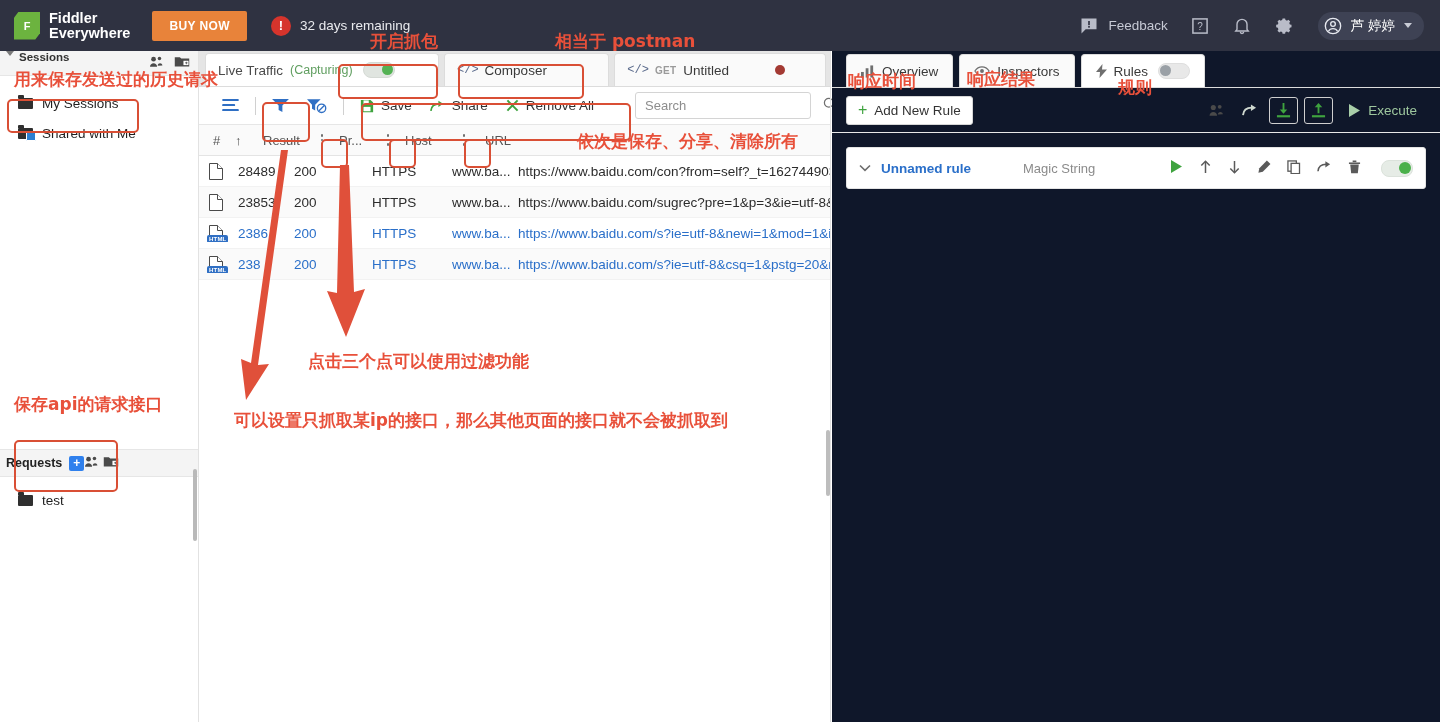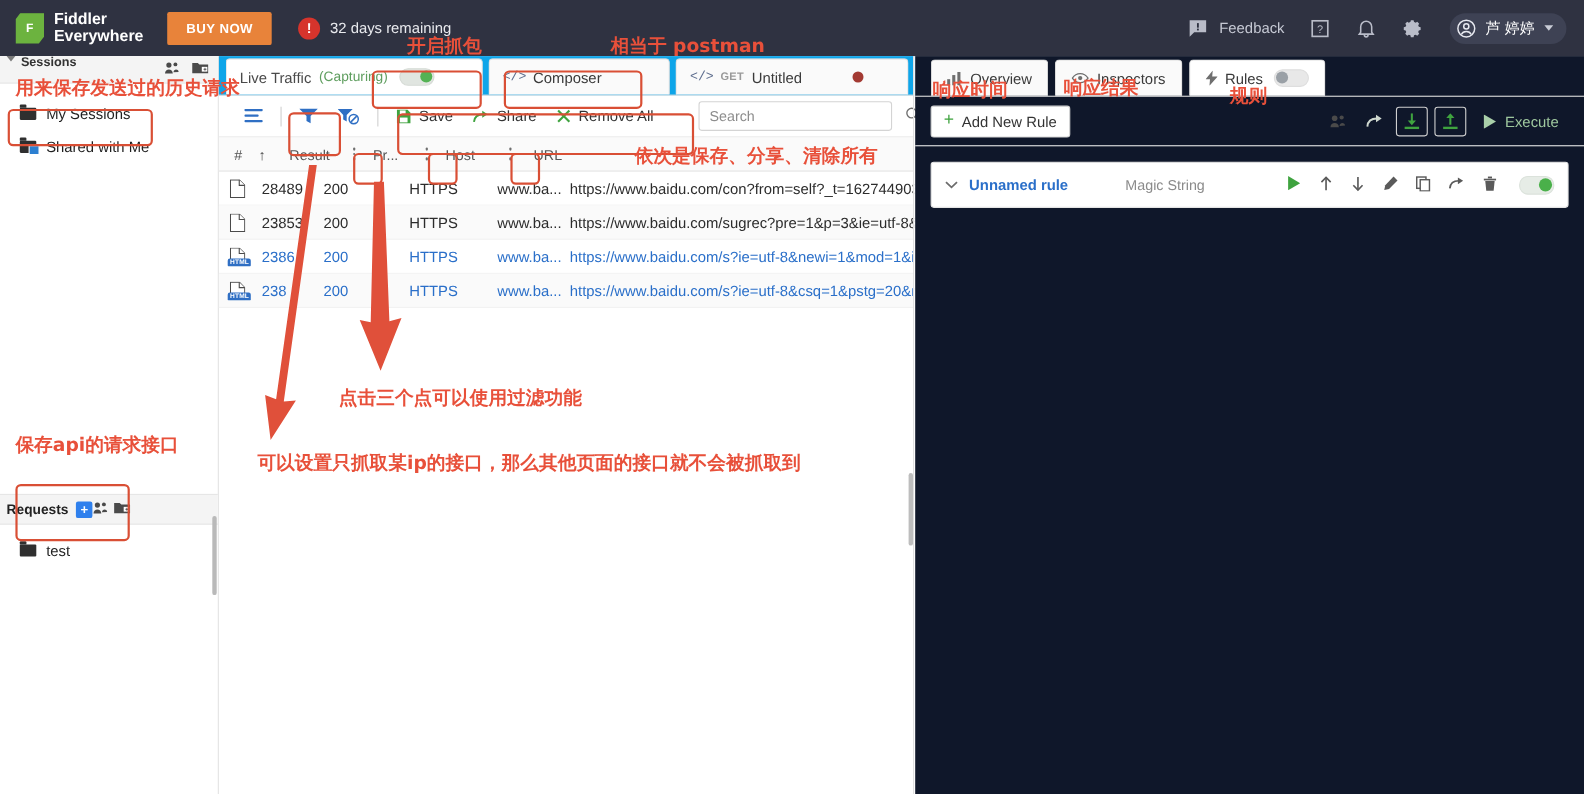--- a/index.html
+++ b/index.html
@@ -93,21 +93,21 @@
   .sb-scroll{
     position:absolute;left:193px;top:418px;width:4px;height:72px;
     background:#b9b9b9;border-radius:2px;
   }
 
   
   .center{
     position:absolute;left:199px;top:51px;width:632px;height:671px;background:#fff;
   }
   .tabbar{
-    height:35px;display:flex;align-items:flex-end;background:#0ea5e9;
+    height:35px;display:flex;align-items:flex-end;background:#e5e5e5;
     border-bottom:1px solid #dcdcdc;padding-left:6px;
   }
   .tab{
     height:32px;display:flex;align-items:center;padding:0 12px;
     border:1px solid #dcdcdc;border-bottom:none;border-radius:4px 4px 0 0;
     background:#fafafa;font-size:13.5px;color:#3a3a3a;margin-right:5px;cursor:pointer;
     white-space:nowrap;
   }
   .tab.active{background:#fff;}
   .tab .lt{color:#4a4a4a;}

